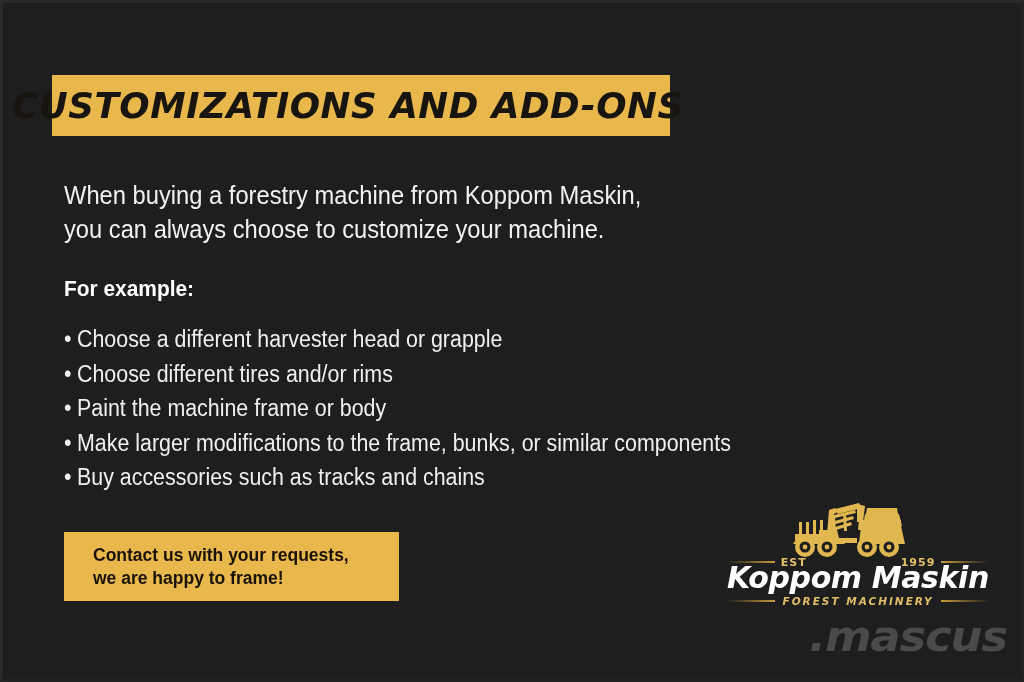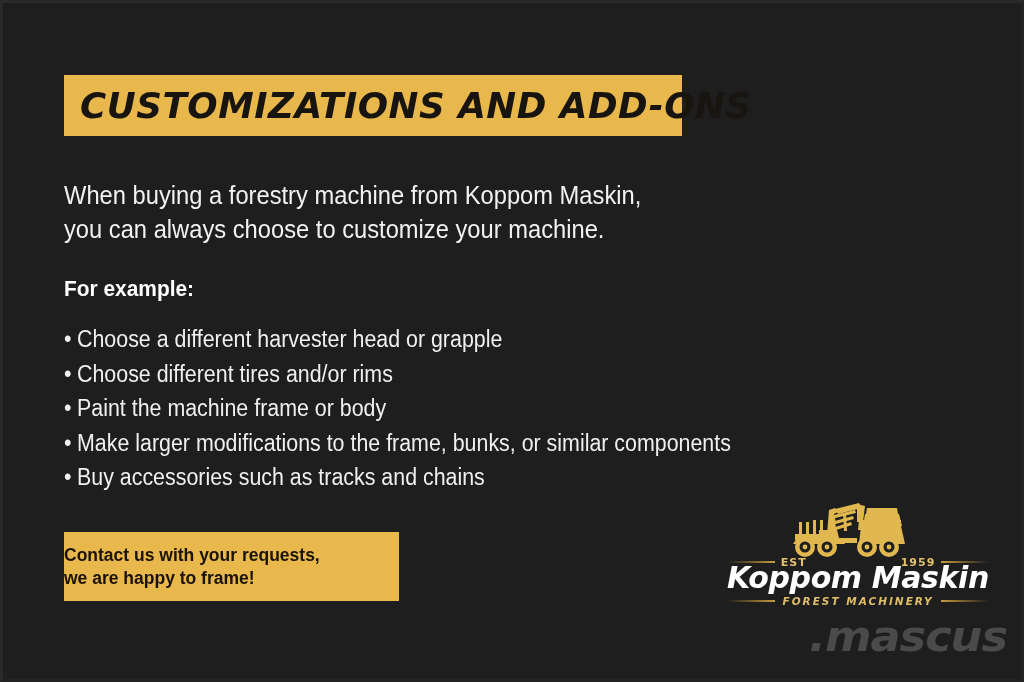--- a/index.html
+++ b/index.html
@@ -25,27 +25,28 @@
     box-sizing: border-box;
     border: 3px solid #232323;
     border-top-color: #2a2a2a;
     border-left-color: #2a2a2a;
     pointer-events: none;
   }
 
   
   #title-bar {
     position: absolute;
-    left: 64px;
+    left: 52px;
     top: 75px;
     width: 618px;
     height: 61px;
     background: #e8b84d;
     display: flex;
     align-items: center;
+    justify-content: flex-end;
   }
   #title-text {
     margin-left: 16px;
     color: #181410;
     font-family: "DejaVu Sans", sans-serif;
     font-size: 35px;
     font-weight: bold;
     font-style: italic;
     letter-spacing: 0.5px;
     transform: scaleX(1.02);
@@ -115,20 +116,21 @@
     position: absolute;
     left: 64px;
     top: 532px;
     width: 335px;
     height: 69px;
     background: #e8b84d;
     display: flex;
     flex-direction: column;
     justify-content: center;
     box-sizing: border-box;
+    padding-left: 29px;
   }
   #contact-box .cline {
     color: #1a1208;
     font-size: 17.5px;
     font-weight: bold;
     line-height: 23px;
     font-family: "Liberation Sans", sans-serif;
     white-space: nowrap;
   }
 

